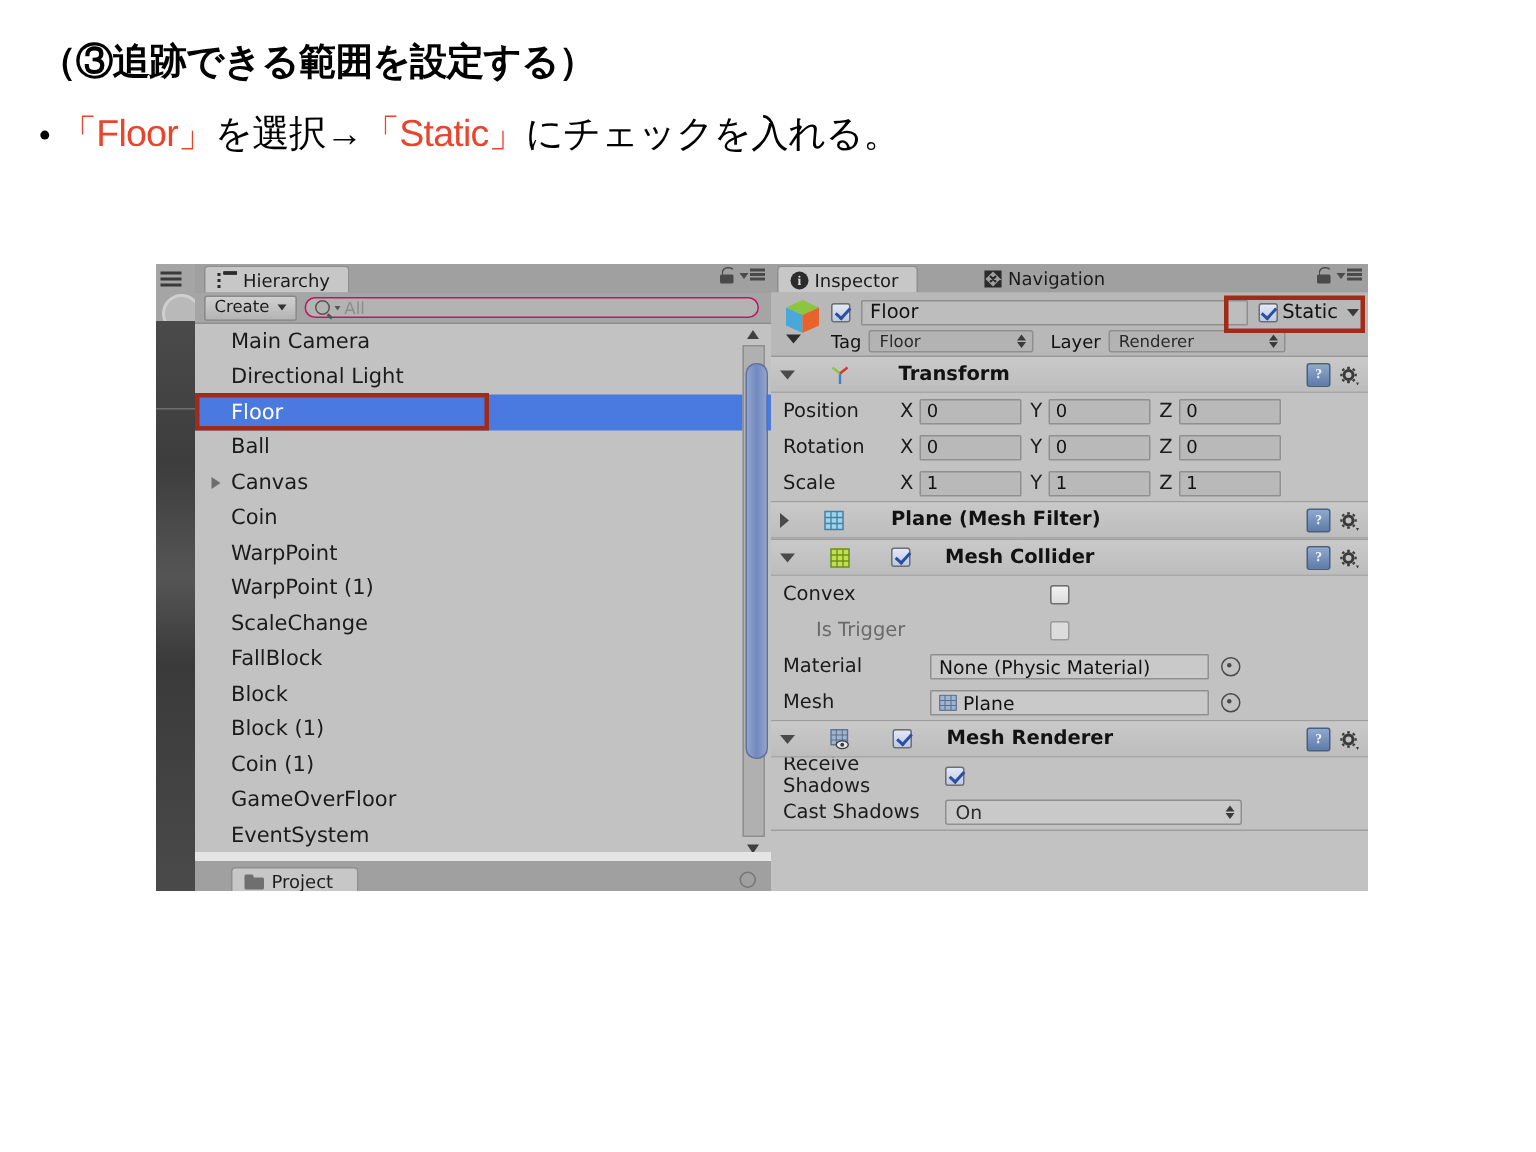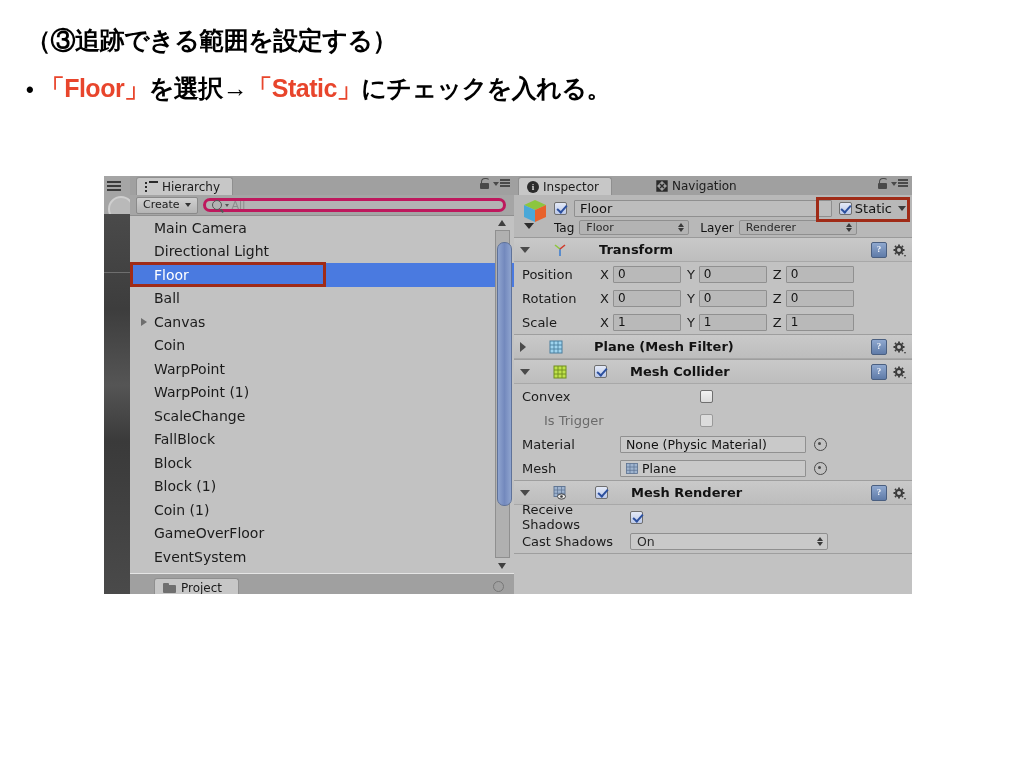--- a/index.html
+++ b/index.html
@@ -24,21 +24,21 @@
     font-size: 25px;
     font-weight: bold;
     color: #000000;
     letter-spacing: -0.5px;
     white-space: nowrap;
   }
   .slide-line2 {
     position: absolute;
     left: 26px; top: 72px;
     font-size: 25px;
-    font-weight: bold;
+    font-weight: normal;
     color: #000000;
     letter-spacing: -0.5px;
     white-space: nowrap;
   }
   .bullet-dot { color:#000; font-size:22px; }
   .red { color: #e8452c; }
 
   
   .unity {
     position: absolute;
@@ -176,21 +176,21 @@
   .btn-create {
     height:15px; padding:0 6px;
     background: linear-gradient(180deg,#d0d0d0,#b4b4b4);
     border:1px solid #8a8a8a; border-radius:2px;
     font-size:11px; line-height:14px; color:#1b1b1b;
     display:flex; align-items:center; gap:5px;
   }
   .btn-create .caret { width:0;height:0;border-left:3px solid transparent;border-right:3px solid transparent;border-top:4px solid #333; }
   .search-box {
     flex:1; height:14px; margin-right:8px;
-    background:#b3b3b3; border:3px solid #be185d; border-radius:7px;
+    background:#b3b3b3; border:1px solid #be185d; border-radius:7px;
     display:flex; align-items:center; padding:0 6px; gap:3px;
     box-sizing:border-box;
   }
   .search-ic { width:8px;height:8px;border:1.5px solid #555;border-radius:50%; position:relative; flex:0 0 auto;}
   .search-ic::after{content:"";position:absolute;right:-3px;bottom:-2px;width:4px;height:1.5px;background:#555;transform:rotate(45deg);}
   .search-caret{width:0;height:0;border-left:2.5px solid transparent;border-right:2.5px solid transparent;border-top:3.5px solid #555;}
   .search-text { font-size:11px; color:#8c8c8c; }
 
   
   .h-list {
@@ -225,21 +225,21 @@
   .h-scroll .arr {
     position:absolute; left:3px; width:0;height:0;
     border-left:4.5px solid transparent;border-right:4.5px solid transparent;
   }
   .h-scroll .arr.up { top:2px; border-bottom:6px solid #3f3f3f; }
   .h-scroll .arr.down { bottom:1px; border-top:6px solid #3f3f3f; }
 
   
   .proj-peek {
     position:absolute; left:26px; bottom:0; width:384px; height:20px;
-    background:#a0a0a0; border-top:1px solid #e5e5e5;
+    background:#a0a0a0; border-top:6px solid #e5e5e5;
   }
   .proj-tab {
     position:absolute; left:24px; top:4px; height:18px;
     padding:0 16px 0 8px;
     background:#c7c7c7; border:1px solid #8f8f8f; border-bottom:none;
     border-radius:3px 3px 0 0;
     display:flex; align-items:center; gap:5px;
     font-size:12px; color:#1b1b1b;
     overflow:hidden;
   }

